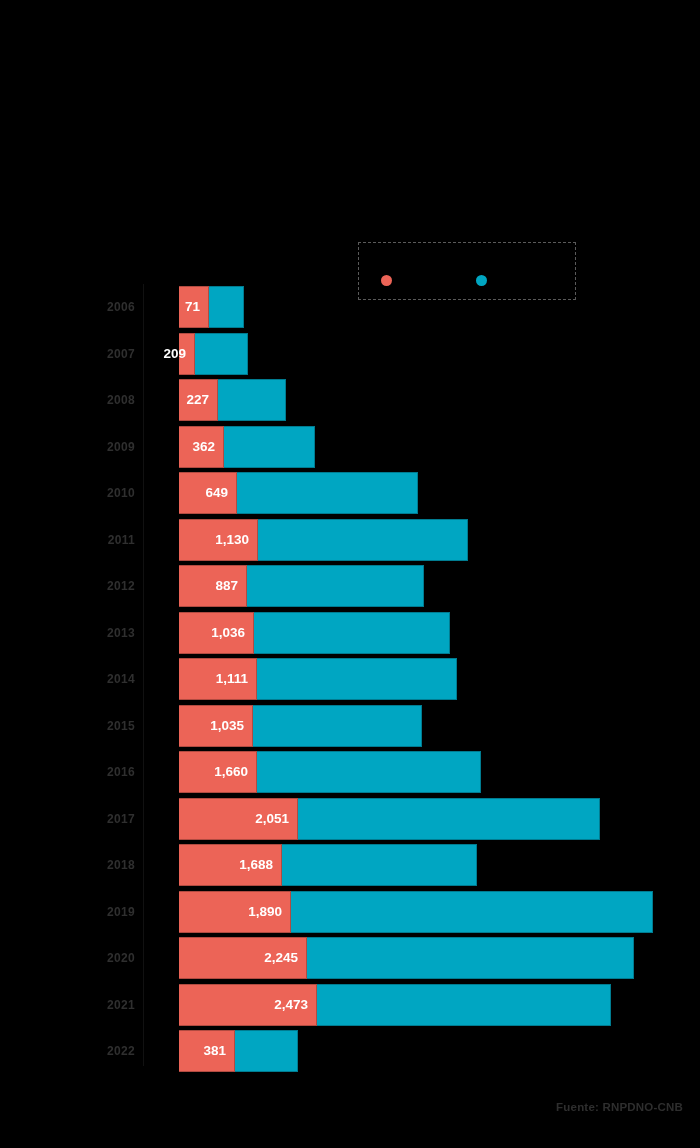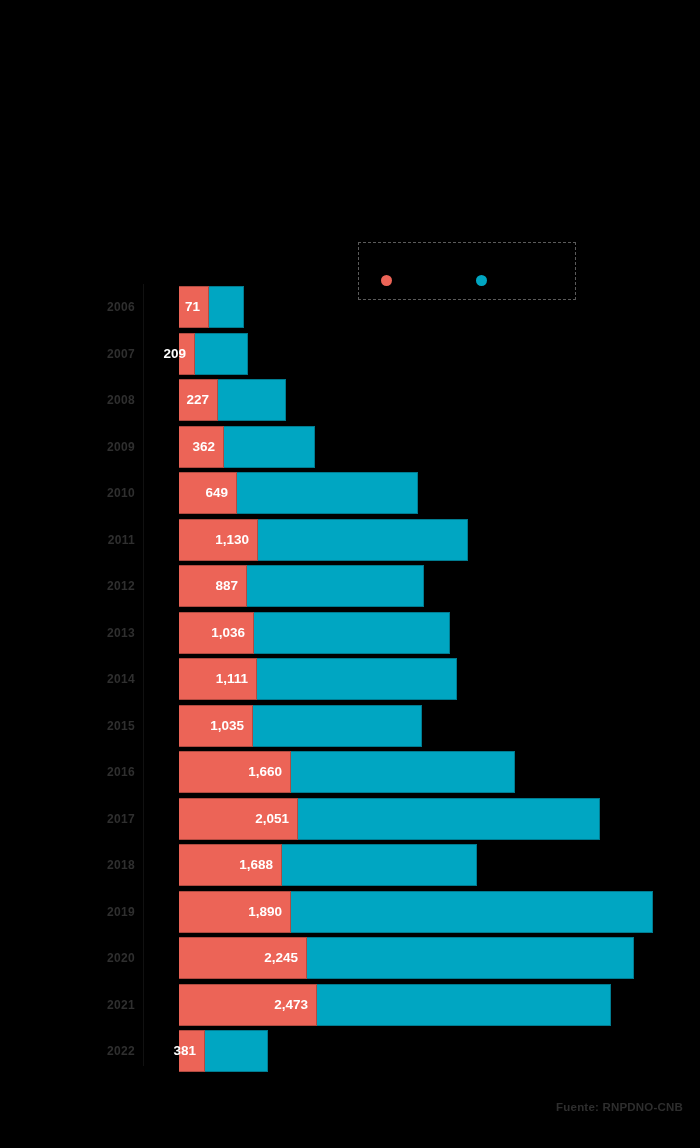--- a/index.html
+++ b/index.html
@@ -234,21 +234,21 @@
               <span class="seg-value">1,035</span>
             </div>
             <div class="seg cyan" style="width: 169px; background: rgb(0, 166, 194);">
               <span class="seg-value"></span>
             </div>
           </div>
         </div>
         <div class="row">
           <div class="year-label">2016</div>
           <div class="bars">
-            <div class="seg red" style="width: 112px; background: rgb(236, 100, 87);">
+            <div class="seg red" style="width: 78px; background: rgb(236, 100, 87);">
               <span class="seg-value">1,660</span>
             </div>
             <div class="seg cyan" style="width: 224px; background: rgb(0, 166, 194);">
               <span class="seg-value"></span>
             </div>
           </div>
         </div>
         <div class="row">
           <div class="year-label">2017</div>
           <div class="bars">
@@ -300,21 +300,21 @@
               <span class="seg-value">2,473</span>
             </div>
             <div class="seg cyan" style="width: 294px; background: rgb(0, 166, 194);">
               <span class="seg-value"></span>
             </div>
           </div>
         </div>
         <div class="row">
           <div class="year-label">2022</div>
           <div class="bars">
-            <div class="seg red" style="width: 26px; background: rgb(236, 100, 87);">
+            <div class="seg red" style="width: 56px; background: rgb(236, 100, 87);">
               <span class="seg-value">381</span>
             </div>
             <div class="seg cyan" style="width: 63px; background: rgb(0, 166, 194);">
               <span class="seg-value"></span>
             </div>
           </div>
         </div>
       </div>
   </div>
 

